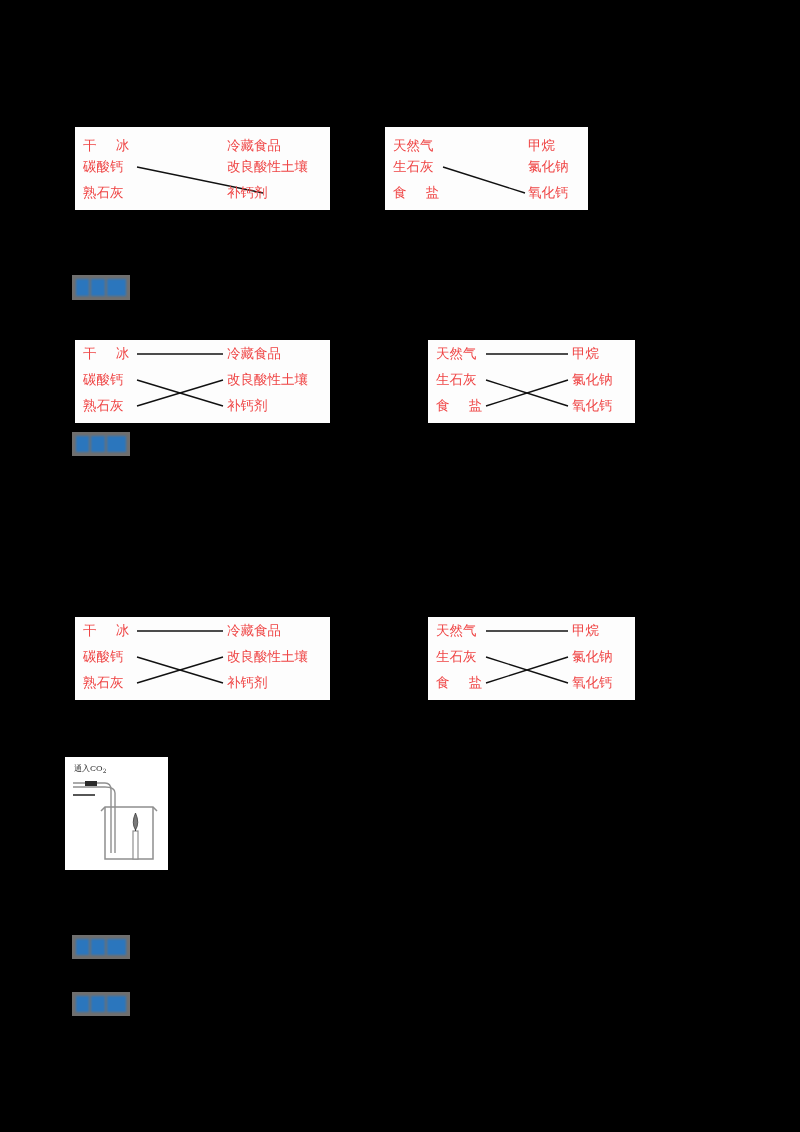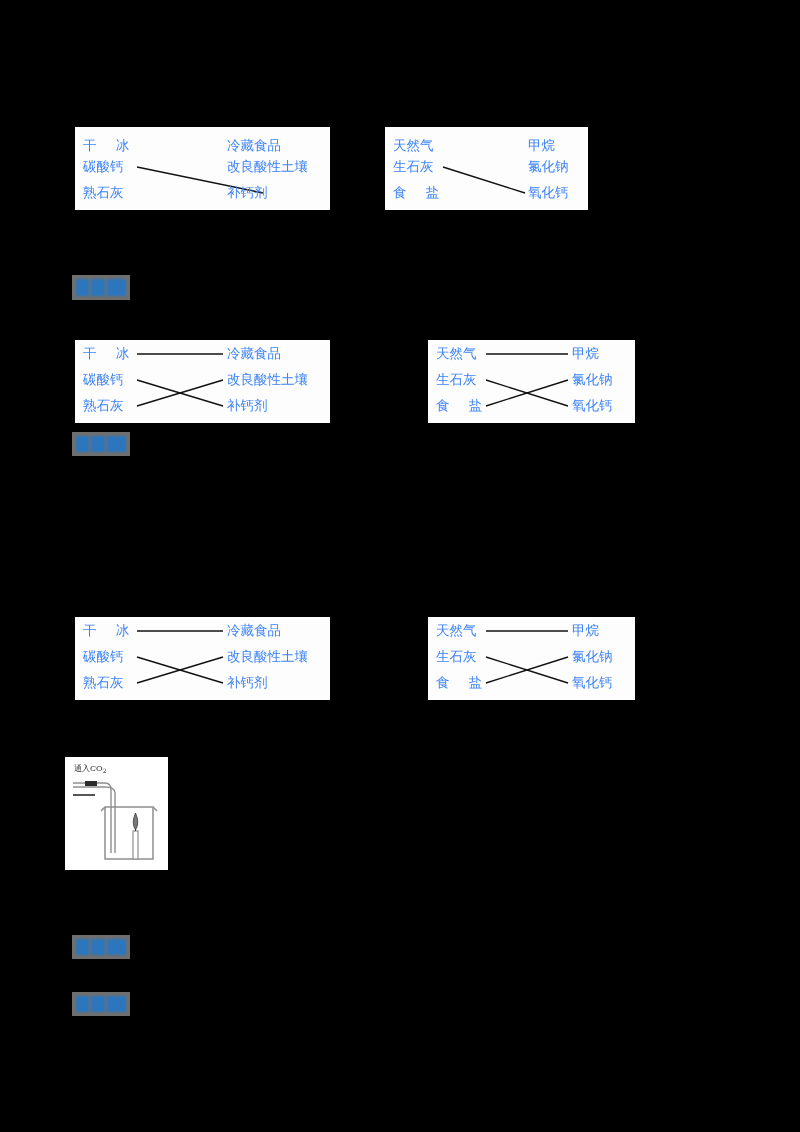--- a/index.html
+++ b/index.html
@@ -25,21 +25,21 @@
 
   
   .match-box {
     position: absolute;
     background: #fdfdfd;
     box-sizing: border-box;
   }
   .match-box .term {
     position: absolute;
     white-space: nowrap;
-    color: #3b82f6;
+    color: #ef4444;
     font-size: 13.5px;
     line-height: 1;
     font-family: "DejaVu Serif", "Liberation Serif", serif;
   }
   .match-box .term.left  { left: 8px; text-align: left; }
   .match-box .term.right { text-align: left; }
 
   .match-box svg.links {
     position: absolute;
     left: 0; top: 0;

